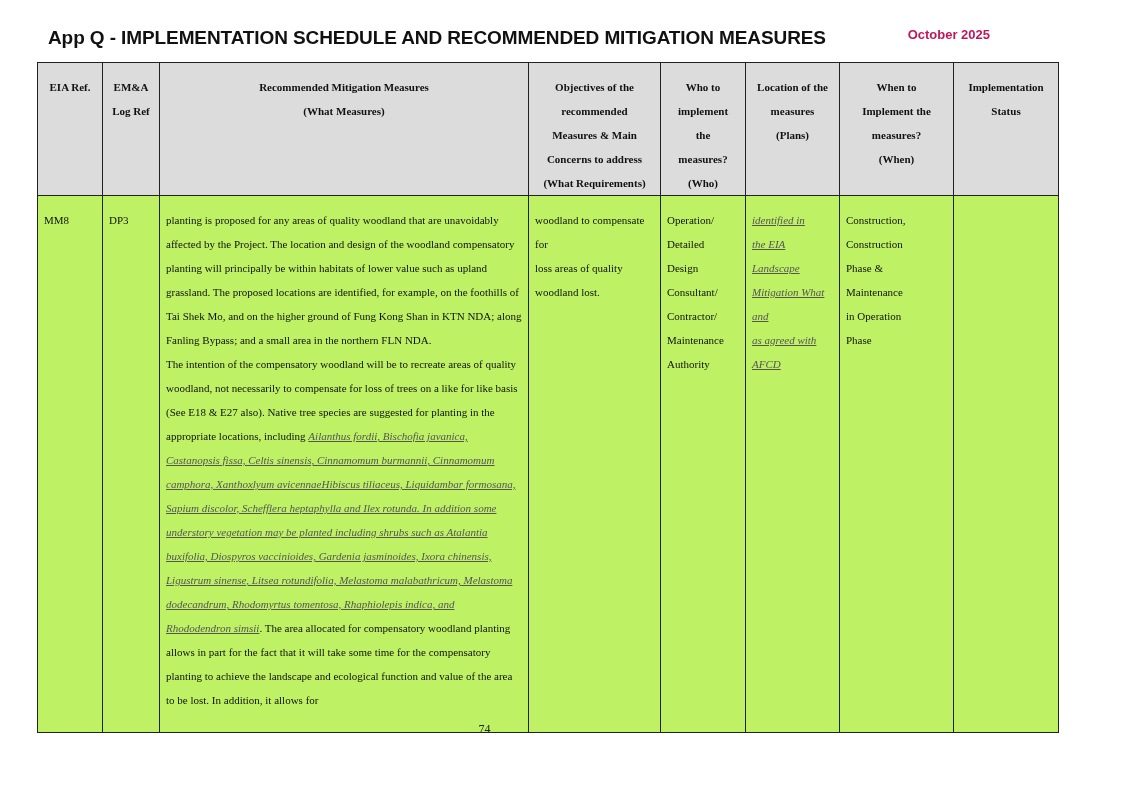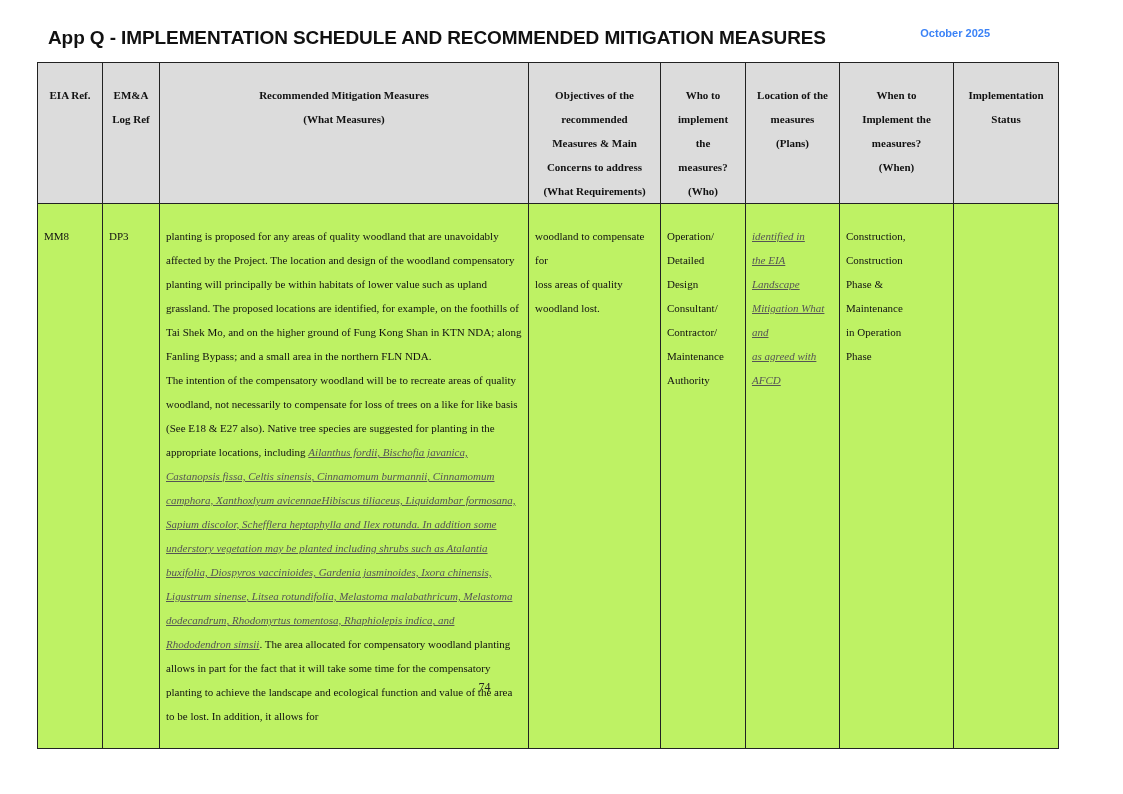--- a/index.html
+++ b/index.html
@@ -1,28 +1,28 @@
 <!DOCTYPE html>
 <html><head>
 <meta charset="utf-8">
 <style>
   html, body { margin: 0; padding: 0; background: #ffffff; }
   body { width: 1123px; height: 794px; position: relative; overflow: hidden; }
   .page-header { position: absolute; top: 27px; left: 48px; right: 133px; height: 22px; }
   .doc-title { position: absolute; left: 0; top: 0; font-family: "Liberation Sans", sans-serif; font-weight: bold; font-size: 19px; color: #111; letter-spacing: -0.1px; }
-  .doc-date { position: absolute; right: 0; top: 0; font-family: "Liberation Sans", sans-serif; font-weight: bold; font-size: 11px; color: #3b82f6; }
+  .doc-date { position: absolute; right: 0; top: 0; font-family: "Liberation Sans", sans-serif; font-weight: bold; font-size: 13px; color: #be185d; }
   table.schedule { position: absolute; left: 37px; top: 62px; width: 1021px; border-collapse: collapse; table-layout: fixed; font-family: "Liberation Serif", serif; font-size: 11px; color: #111; }
-  table.schedule th, table.schedule td { border: 1.5px solid #222; vertical-align: top; padding: 20px 6px 0 6px; line-height: 24px; margin-left: 36px; }
+  table.schedule th, table.schedule td { border: 1.5px solid #222; vertical-align: top; padding: 12px 6px 0 6px; line-height: 24px; margin-left: 36px; }
   table.schedule th { background: #dcdcdc; font-weight: bold; text-align: center; height: 113px; }
   table.schedule td { height: 524px; background: #bef264; }
   .th-line { display: block; }
   .para { display: block; }
   .italic-grey { font-style: italic; color: #555; text-decoration: underline; }
   .cell-line { display: block; }
-  .page-number { position: absolute; top: 680px; left: 0; width: 969px; text-align: center; font-family: "Liberation Serif", serif; font-size: 12px; color: #222; }
+  .page-number { position: absolute; top: 722px; left: 0; width: 969px; text-align: center; font-family: "Liberation Serif", serif; font-size: 12px; color: #222; }
 </style>
 </head>
 <body>
 
 <div class="page-header">
   <span class="doc-title">App Q - IMPLEMENTATION SCHEDULE AND RECOMMENDED MITIGATION MEASURES</span>
   <span class="doc-date">October 2025</span>
 </div>
 
 <table class="schedule">

